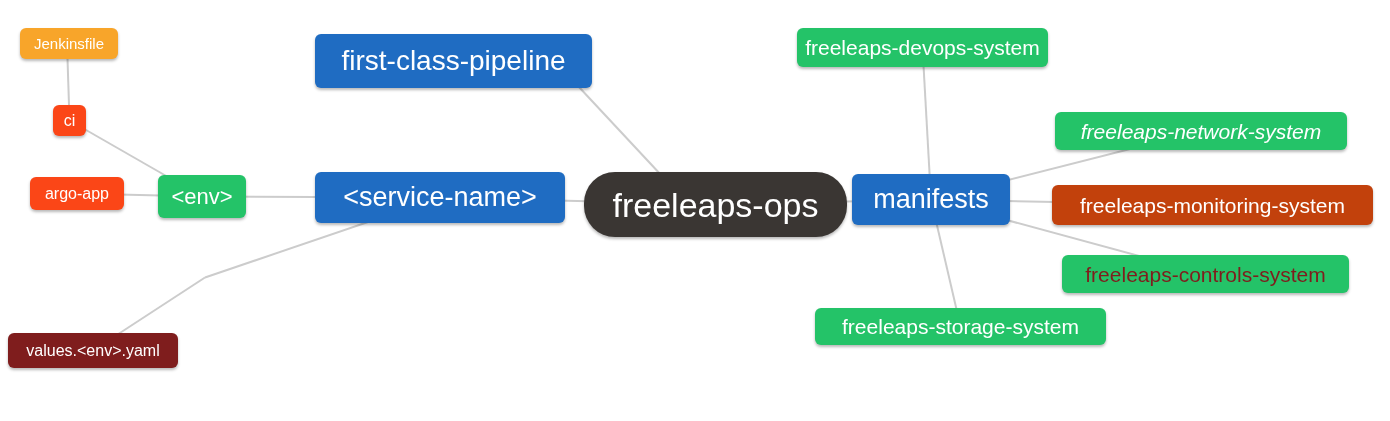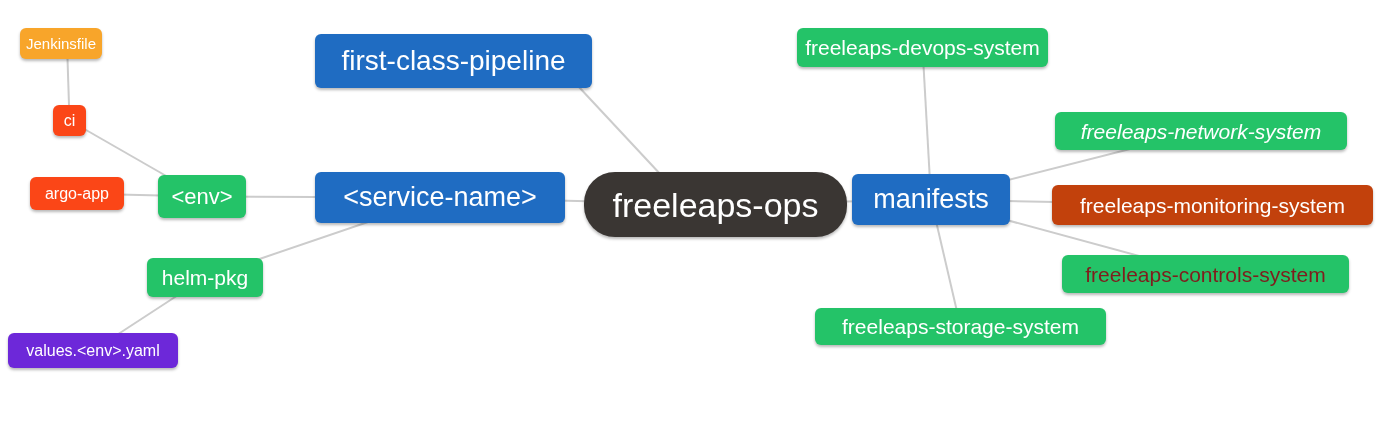--- a/index.html
+++ b/index.html
@@ -44,28 +44,27 @@
       <line x1="205" y1="277.5" x2="93" y2="350.5" stroke="#cccccc" stroke-width="2"></line>
       <line x1="440" y1="197.5" x2="715.5" y2="204.5" stroke="#cccccc" stroke-width="2"></line>
       <line x1="578" y1="86" x2="662" y2="176" stroke="#cccccc" stroke-width="2"></line>
       <line x1="715.5" y1="204.5" x2="931" y2="199.5" stroke="#cccccc" stroke-width="2"></line>
       <line x1="931" y1="199.5" x2="922.5" y2="47.5" stroke="#cccccc" stroke-width="2"></line>
       <line x1="931" y1="199.5" x2="1201" y2="131" stroke="#cccccc" stroke-width="2"></line>
       <line x1="931" y1="199.5" x2="1212.5" y2="205" stroke="#cccccc" stroke-width="2"></line>
       <line x1="931" y1="199.5" x2="1205.5" y2="274" stroke="#cccccc" stroke-width="2"></line>
       <line x1="931" y1="199.5" x2="960.5" y2="326.5" stroke="#cccccc" stroke-width="2"></line>
     </svg>
-<div class="node" style="left: 20px; top: 28px; width: 82px; height: 31px; background: rgb(248, 165, 42); color: rgb(255, 255, 255); font-size: 15px;">Jenkinsfile</div>
+<div class="node" style="left: 20px; top: 28px; width: 98px; height: 31px; background: rgb(248, 165, 42); color: rgb(255, 255, 255); font-size: 15px;">Jenkinsfile</div>
     <div class="node" style="left: 53px; top: 105px; width: 33px; height: 31px; background: rgb(251, 70, 23); color: rgb(255, 255, 255); font-size: 16px;">ci</div>
     <div class="node" style="left: 30px; top: 177px; width: 94px; height: 33px; background: rgb(251, 70, 23); color: rgb(255, 255, 255); font-size: 16px;">argo-app</div>
     <div class="node" style="left: 158px; top: 175px; width: 88px; height: 43px; background: rgb(36, 195, 104); color: rgb(255, 255, 255); font-size: 22px;">&lt;env&gt;</div>
     <div class="node" style="left: 315px; top: 34px; width: 277px; height: 54px; background: rgb(31, 108, 194); color: rgb(255, 255, 255); font-size: 28px;">first-class-pipeline</div>
     <div class="node" style="left: 315px; top: 172px; width: 250px; height: 51px; background: rgb(31, 108, 194); color: rgb(255, 255, 255); font-size: 27px; text-align: right;">&lt;service-name&gt;</div>
     <div class="node" style="left: 584px; top: 172px; width: 263px; height: 65px; background: rgb(58, 54, 51); color: rgb(255, 255, 255); font-size: 34px; border-radius: 31px;">freeleaps-ops</div>
     <div class="node" style="left: 852px; top: 174px; width: 158px; height: 51px; background: rgb(31, 108, 194); color: rgb(255, 255, 255); font-size: 27px;">manifests</div>
     <div class="node" style="left: 797px; top: 28px; width: 251px; height: 39px; background: rgb(36, 195, 104); color: rgb(255, 255, 255); font-size: 21px;">freeleaps-devops-system</div>
     <div class="node" style="left: 1055px; top: 112px; width: 292px; height: 38px; background: rgb(36, 195, 104); color: rgb(255, 255, 255); font-size: 21px; font-style: italic;">freeleaps-network-system</div>
     <div class="node" style="left: 1052px; top: 185px; width: 321px; height: 40px; background: #c2410c; color: rgb(255, 255, 255); font-size: 21px;">freeleaps-monitoring-system</div>
     <div class="node" style="left: 1062px; top: 255px; width: 287px; height: 38px; background: rgb(36, 195, 104); color: #7f1d1d; font-size: 21px;">freeleaps-controls-system</div>
     <div class="node" style="left: 815px; top: 308px; width: 291px; height: 37px; background: rgb(36, 195, 104); color: rgb(255, 255, 255); font-size: 21px;">freeleaps-storage-system</div>
-    <div class="node" style="left: 147px; top: 258px; width: 116px; height: 39px; background: rgb(36, 195, 104); color: rgb(255, 255, 255); font-size: 21px;">helm-pkg</div>
-    <div class="node" style="left: 8px; top: 333px; width: 170px; height: 35px; background: #6d28d9; color: rgb(255, 255, 255); font-size: 16px;">values.&lt;env&gt;.yaml</div>
+    <div class="node" style="left: 8px; top: 333px; width: 170px; height: 35px; background: #7f1d1d; color: rgb(255, 255, 255); font-size: 16px;">values.&lt;env&gt;.yaml</div>
   </div>
 
 </body></html>

